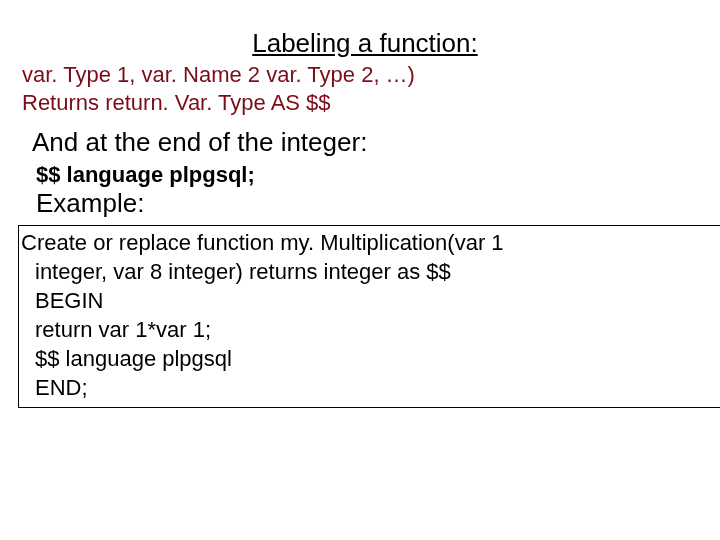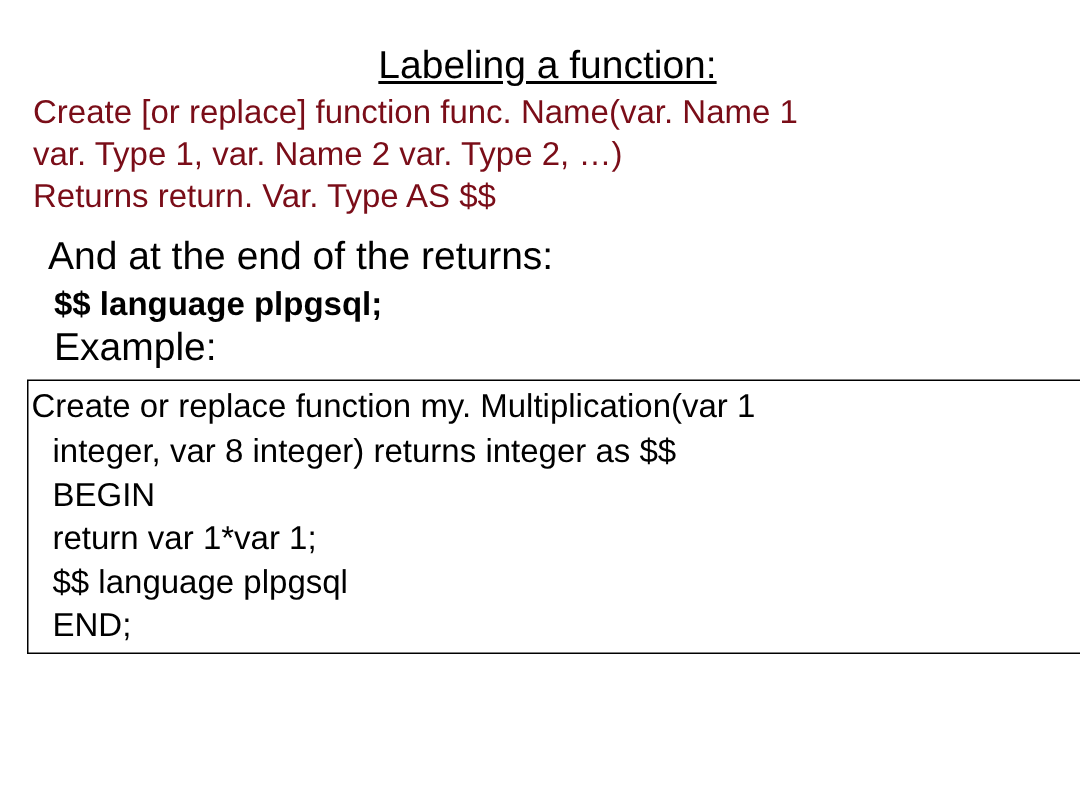--- a/index.html
+++ b/index.html
@@ -48,26 +48,25 @@
   }
   .example-box .l { display: block; }
   .example-box .ind { padding-left: 14px; }
 </style>
 </head>
 <body>
 
 <div class="heading">Labeling a function:</div>
 
 <div class="syntax">
-  <div>Create [or replace] function func. Name(var. Name 1</div>
   <div>var. Type 1, var. Name 2 var. Type 2, …)</div>
   <div> Returns return. Var. Type AS $$</div>
 </div>
 
-<div class="subheading">And at the end of the returns:</div>
+<div class="subheading">And at the end of the integer:</div>
 
 <div class="inline-code">$$ language plpgsql;</div>
 
 <div class="example-label">Example:</div>
 
 <div class="example-box">
   <span class="l">Create or replace function my. Multiplication(var 1</span>
   <span class="l ind">integer, var 8 integer) returns integer as $$</span>
   <span class="l ind">BEGIN</span>
   <span class="l ind">return var 1*var 1;</span>

